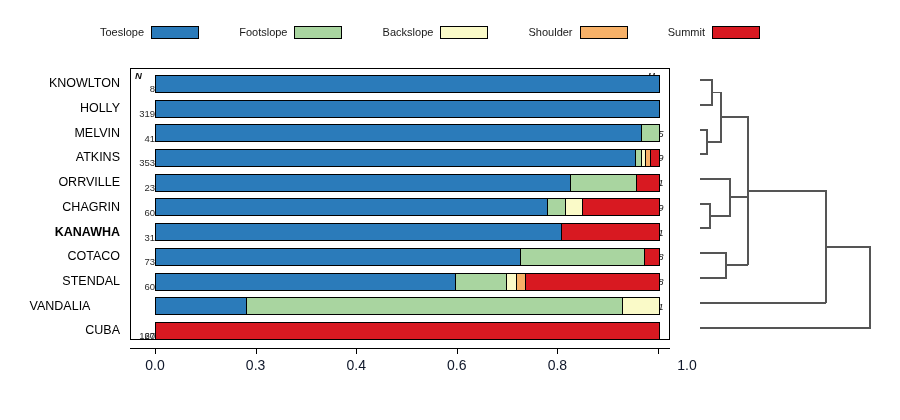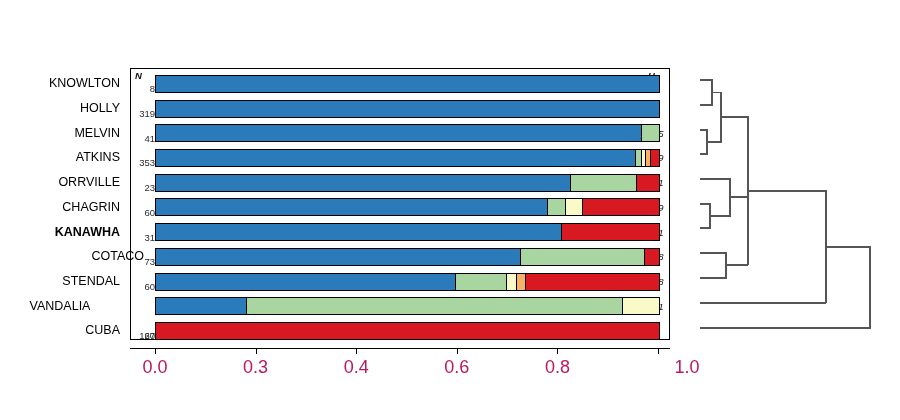--- a/index.html
+++ b/index.html
@@ -80,37 +80,59 @@
     background:#fff;
   }
   .seg{height:100%;box-sizing:border-box;}
   .seg + .seg{border-left:1.2px solid #000;}
 
   
   .xaxis{position:absolute;left:130px;top:348px;width:540px;height:1px;background:#000;}
   .tick{position:absolute;top:348px;width:1px;height:6px;background:#000;}
   .ticklabel{
     position:absolute;top:357px;width:60px;margin-left:-30px;
-    text-align:center;font-size:18px;color:#be185d;
+    text-align:center;font-size:14px;color:#0f172a;
   }
   .xlabel{
     position:absolute;left:130px;top:378px;width:540px;
     text-align:center;font-size:12.5px;color:#000;
   }
 
   
   .dendro{position:absolute;left:690px;top:68px;width:210px;height:272px;}
   .dendro svg{display:block;}
 </style>
 </head>
 <body>
 
 <div id="root">
 
 
+  <div class="legend" id="legend">
+      <div class="legend-item">
+        <span class="legend-label">Toeslope</span>
+        <span class="legend-swatch" style="background: rgb(43, 123, 186);"></span>
+      </div>
+      <div class="legend-item">
+        <span class="legend-label">Footslope</span>
+        <span class="legend-swatch" style="background: rgb(169, 213, 160);"></span>
+      </div>
+      <div class="legend-item">
+        <span class="legend-label">Backslope</span>
+        <span class="legend-swatch" style="background: rgb(250, 250, 200);"></span>
+      </div>
+      <div class="legend-item">
+        <span class="legend-label">Shoulder</span>
+        <span class="legend-swatch" style="background: rgb(247, 177, 104);"></span>
+      </div>
+      <div class="legend-item">
+        <span class="legend-label">Summit</span>
+        <span class="legend-swatch" style="background: rgb(216, 25, 33);"></span>
+      </div>
+    </div>
 
   <div class="panel"></div>
 
   <div class="col-head n">N</div>
   <div class="col-head h">H</div>
 
   <div class="rows" id="rows">
       <div class="row" style="top: 0px;">
         <div class="row-label" style="top: 8.35px;">KNOWLTON</div>
         <div class="row-n" style="top: 15.35px;">8</div>
@@ -172,21 +194,21 @@
       <div class="row" style="top: 0px;">
         <div class="row-label bold" style="top: 156.55px;">KANAWHA</div>
         <div class="row-n" style="top: 163.55px;">31</div>
         <div class="row-h" style="top: 158.55px;">0.71</div>
         <div class="bar" style="top: 155.15px; height: 16px;">
           <div class="seg" style="background: rgb(43, 123, 186); flex: 0.806 0 0px;"></div>
           <div class="seg" style="background: rgb(216, 25, 33); flex: 0.194 0 0px;"></div>
         </div>
       </div>
       <div class="row" style="top: 0px;">
-        <div class="row-label" style="top: 181.25px; padding-left: 24px;">COTACO</div>
+        <div class="row-label" style="top: 181.25px;">COTACO</div>
         <div class="row-n" style="top: 188.25px;">73</div>
         <div class="row-h" style="top: 183.25px;">0.98</div>
         <div class="bar" style="top: 179.85px; height: 16px;">
           <div class="seg" style="background: rgb(43, 123, 186); flex: 0.726 0 0px;"></div>
           <div class="seg" style="background: rgb(169, 213, 160); flex: 0.247 0 0px;"></div>
           <div class="seg" style="background: rgb(216, 25, 33); flex: 0.027 0 0px;"></div>
         </div>
       </div>
       <div class="row" style="top: 0px;">
         <div class="row-label" style="top: 205.95px;">STENDAL</div>

